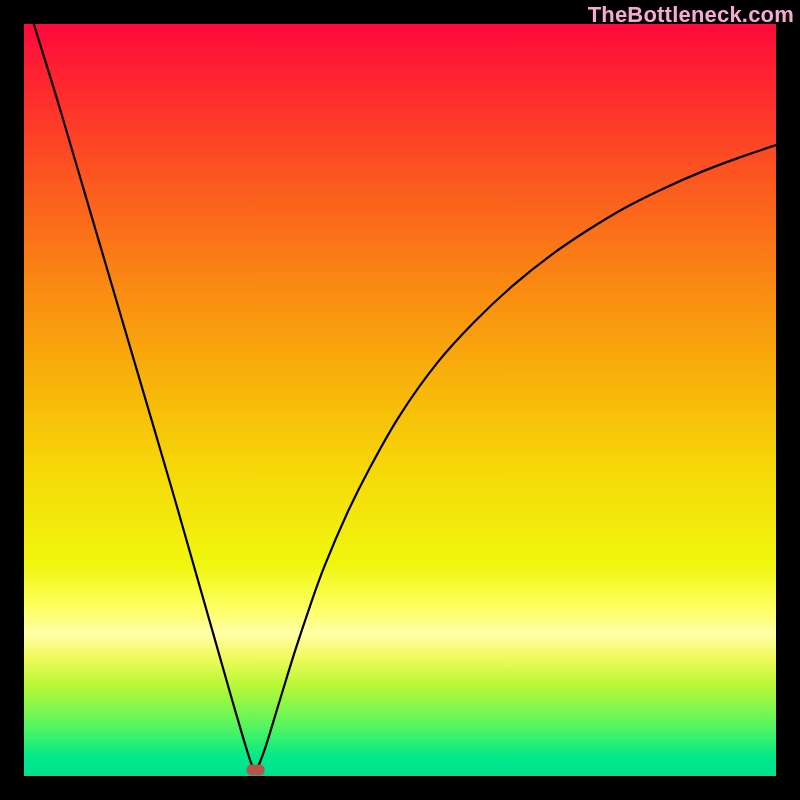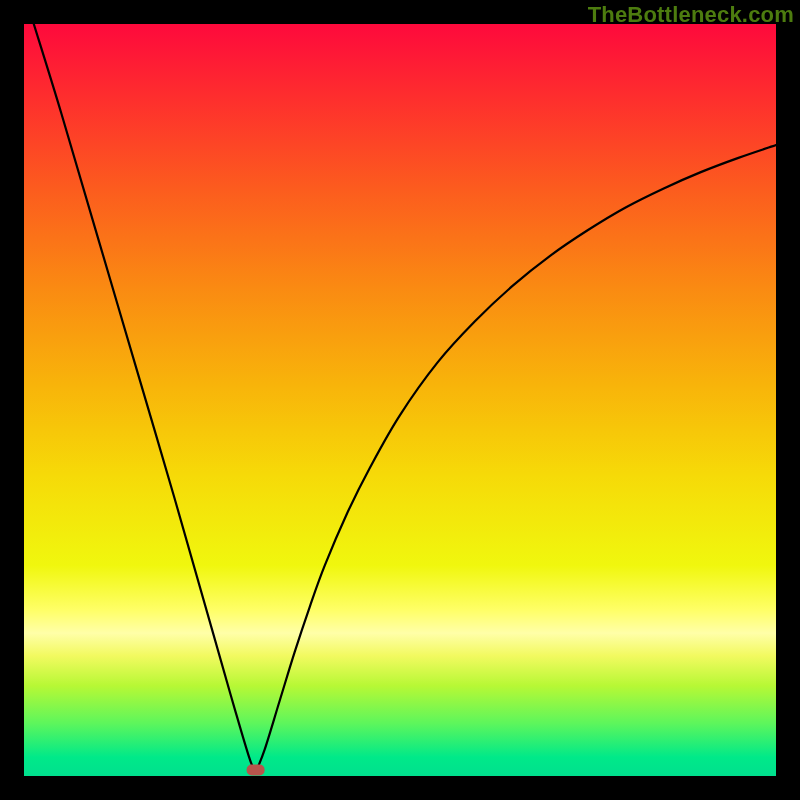--- a/index.html
+++ b/index.html
@@ -24,21 +24,21 @@
     width: 752px;
     height: 752px;
     overflow: hidden;
   }
   .watermark {
     position: absolute;
     top: 2px;
     right: 6px;
     font-size: 22px;
     font-weight: 600;
-    color: #4d7c0f;
+    color: #f9a8d4;
     letter-spacing: 0.2px;
     z-index: 20;
   }
   svg {
     display: block;
   }
 </style>
 </head>
 <body>
 

